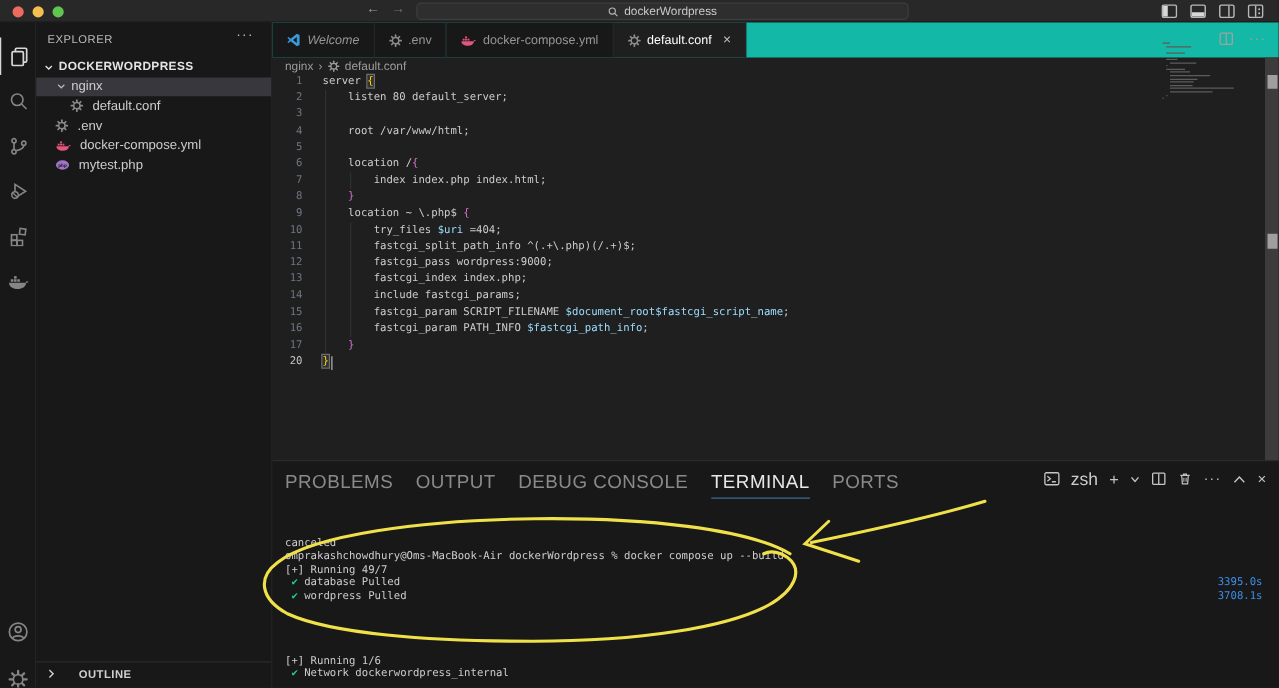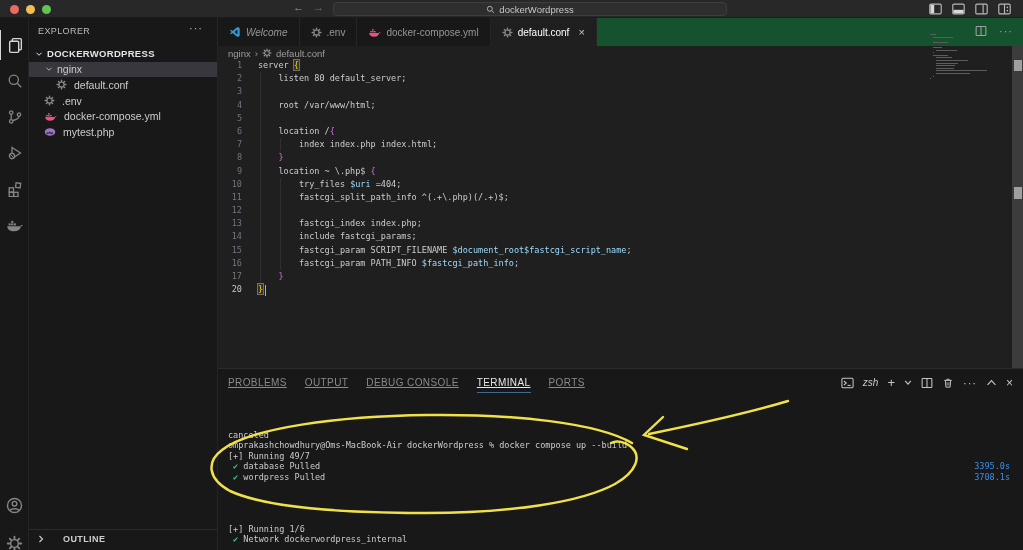--- a/index.html
+++ b/index.html
@@ -27,21 +27,21 @@
   #tree { position:absolute; left:0; top:28px; width:100%; }
   .trow { position:relative; width:100%; height:15.6px; display:flex; align-items:center; color:#cccccc; font-size:10.5px; white-space:nowrap; }
   .trow.selected { background:#37373d; }
   .trow .chev { color:#b5b5b5; display:flex; align-items:center; }
   .trow .ficon { display:flex; align-items:center; margin-right:4px; }
   .trow.root-row { font-weight:bold; font-size:9.5px; color:#e4e4e4; letter-spacing:.3px; }
   #outline-row { position:absolute; left:0; top:511px; width:100%; height:19px; border-top:1px solid #2b2b2b; display:flex; align-items:center; color:#cfcfcf; font-size:9px; font-weight:bold; letter-spacing:.4px; }
 
   
   #editor { position:absolute; left:218px; top:18px; width:805px; height:350px; background:#1f1f1f; }
-  #tabbar { position:absolute; left:0; top:0; width:100%; height:28px; background:#14532d; display:flex; }
+  #tabbar { position:absolute; left:0; top:0; width:100%; height:28px; background:#14b8a6; display:flex; }
   .tab { height:28px; display:flex; align-items:center; gap:5px; padding:0 11px; font-size:10px; color:#969696; background:#181818; border-right:1px solid #252526; }
   .tab.active { background:#1f1f1f; color:#ffffff; }
   .tab .close { margin-left:4px; font-size:11px; color:#c5c5c5; }
   .tab.italic .tlabel { font-style:italic; }
   #tabbar-actions { position:absolute; right:10px; top:7px; display:flex; gap:12px; color:#a0a0a0; }
   #breadcrumb { position:absolute; left:10px; top:28px; height:14px; display:flex; align-items:center; gap:4px; color:#9d9d9d; font-size:9.5px; }
   #code { position:absolute; left:0; top:41px; width:100%; height:309px; font-family:"DejaVu Sans Mono","Liberation Mono",monospace; font-size:8.5px; }
   .crow { position:relative; height:13.2px; line-height:13.2px; white-space:pre; }
   .lnum { position:absolute; left:0; width:24px; text-align:right; color:#6e7681; }
   .ctext { position:absolute; left:40px; }
@@ -51,24 +51,24 @@
   .iguide { position:absolute; width:1px; background:#2f2f2f; }
   #cursor { position:absolute; width:1px; height:11px; background:#aeafad; }
   #minimap { position:absolute; left:712px; top:16px; width:70px; }
   .mm-line { height:1.1px; margin-bottom:1.5px; background:#5c5c5c; }
   #overview-ruler { position:absolute; right:0; top:28px; width:11px; height:322px; background:#3c3c3c; }
   .ovr-mark { position:absolute; left:1.5px; width:8px; background:#9f9f9f; }
 
   
   #panel { position:absolute; left:218px; top:368px; width:805px; height:182px; background:#181818; border-top:1px solid #2b2b2b; }
   #panel-tabs { position:absolute; left:10px; top:8px; display:flex; gap:18px; }
-  .ptab { font-size:10px; letter-spacing:.4px; color:#8a8a8a; padding-bottom:4px;text-decoration:underline; }
+  .ptab { font-size:15px; letter-spacing:.4px; color:#8a8a8a; padding-bottom:4px; }
   .ptab.active { color:#e7e7e7; border-bottom:1.5px solid #3f6a95; }
   #panel-toolbar { position:absolute; right:10px; top:6px; display:flex; align-items:center; gap:9px; color:#c5c5c5; }
-  #panel-toolbar .shell-name { font-size:10px; color:#cccccc;font-style:italic; }
+  #panel-toolbar .shell-name { font-size:14px; color:#cccccc; }
   #terminal { position:absolute; left:10px; top:61px; right:0; font-family:"DejaVu Sans Mono","Liberation Mono",monospace; font-size:8.5px; color:#cccccc; }
   .trm-row { position:relative; height:10.4px; line-height:10.4px; white-space:pre; }
   .trm-time { position:absolute; right:13px; color:#3b8eea;margin-left:11px; }
   .seg-green { color:#23d18b; }
 
   
   #annotation { position:absolute; left:0; top:0; width:1023px; height:550px; pointer-events:none; z-index:50; }
 
   svg.icon { display:block; }
 </style>
@@ -370,21 +370,21 @@
         <div class="crow"><span class="lnum">2</span><span class="ctext"><span class="seg-fg">    listen 80 default_server;</span></span></div>
         <div class="crow"><span class="lnum">3</span><span class="ctext"></span></div>
         <div class="crow"><span class="lnum">4</span><span class="ctext"><span class="seg-fg">    root /var/www/html;</span></span></div>
         <div class="crow"><span class="lnum">5</span><span class="ctext"></span></div>
         <div class="crow"><span class="lnum">6</span><span class="ctext"><span class="seg-fg">    location /</span><span class="seg-pink">{</span></span></div>
         <div class="crow"><span class="lnum">7</span><span class="ctext"><span class="seg-fg">        index index.php index.html;</span></span></div>
         <div class="crow"><span class="lnum">8</span><span class="ctext"><span class="seg-fg">    </span><span class="seg-pink">}</span></span></div>
         <div class="crow"><span class="lnum">9</span><span class="ctext"><span class="seg-fg">    location ~ \.php$ </span><span class="seg-pink">{</span></span></div>
         <div class="crow"><span class="lnum">10</span><span class="ctext"><span class="seg-fg">        try_files </span><span class="seg-var">$uri</span><span class="seg-fg"> =404;</span></span></div>
         <div class="crow"><span class="lnum">11</span><span class="ctext"><span class="seg-fg">        fastcgi_split_path_info ^(.+\.php)(/.+)$;</span></span></div>
-        <div class="crow"><span class="lnum">12</span></div>
+        <div class="crow"><span class="lnum">12</span><span class="ctext"><span class="seg-fg">        fastcgi_pass wordpress:9000;</span></span></div>
         <div class="crow"><span class="lnum">13</span><span class="ctext"><span class="seg-fg">        fastcgi_index index.php;</span></span></div>
         <div class="crow"><span class="lnum">14</span><span class="ctext"><span class="seg-fg">        include fastcgi_params;</span></span></div>
         <div class="crow"><span class="lnum">15</span><span class="ctext"><span class="seg-fg">        fastcgi_param SCRIPT_FILENAME </span><span class="seg-var">$document_root$fastcgi_script_name</span><span class="seg-fg">;</span></span></div>
         <div class="crow"><span class="lnum">16</span><span class="ctext"><span class="seg-fg">        fastcgi_param PATH_INFO </span><span class="seg-var">$fastcgi_path_info</span><span class="seg-fg">;</span></span></div>
         <div class="crow"><span class="lnum">17</span><span class="ctext"><span class="seg-fg">    </span><span class="seg-pink">}</span></span></div>
         <div class="crow"><span class="lnum active">20</span><span class="ctext"><span class="seg-goldbox">}</span></span></div>
         <div class="iguide" style="left: 41.5px; top: 13.2px; height: 211px;"></div>
         <div class="iguide" style="left: 62px; top: 79.2px; height: 13.2px;"></div>
         <div class="iguide" style="left: 62px; top: 118.8px; height: 92.4px;"></div>
         <div id="cursor" style="left: 46.5px; top: 225.5px;"></div>

